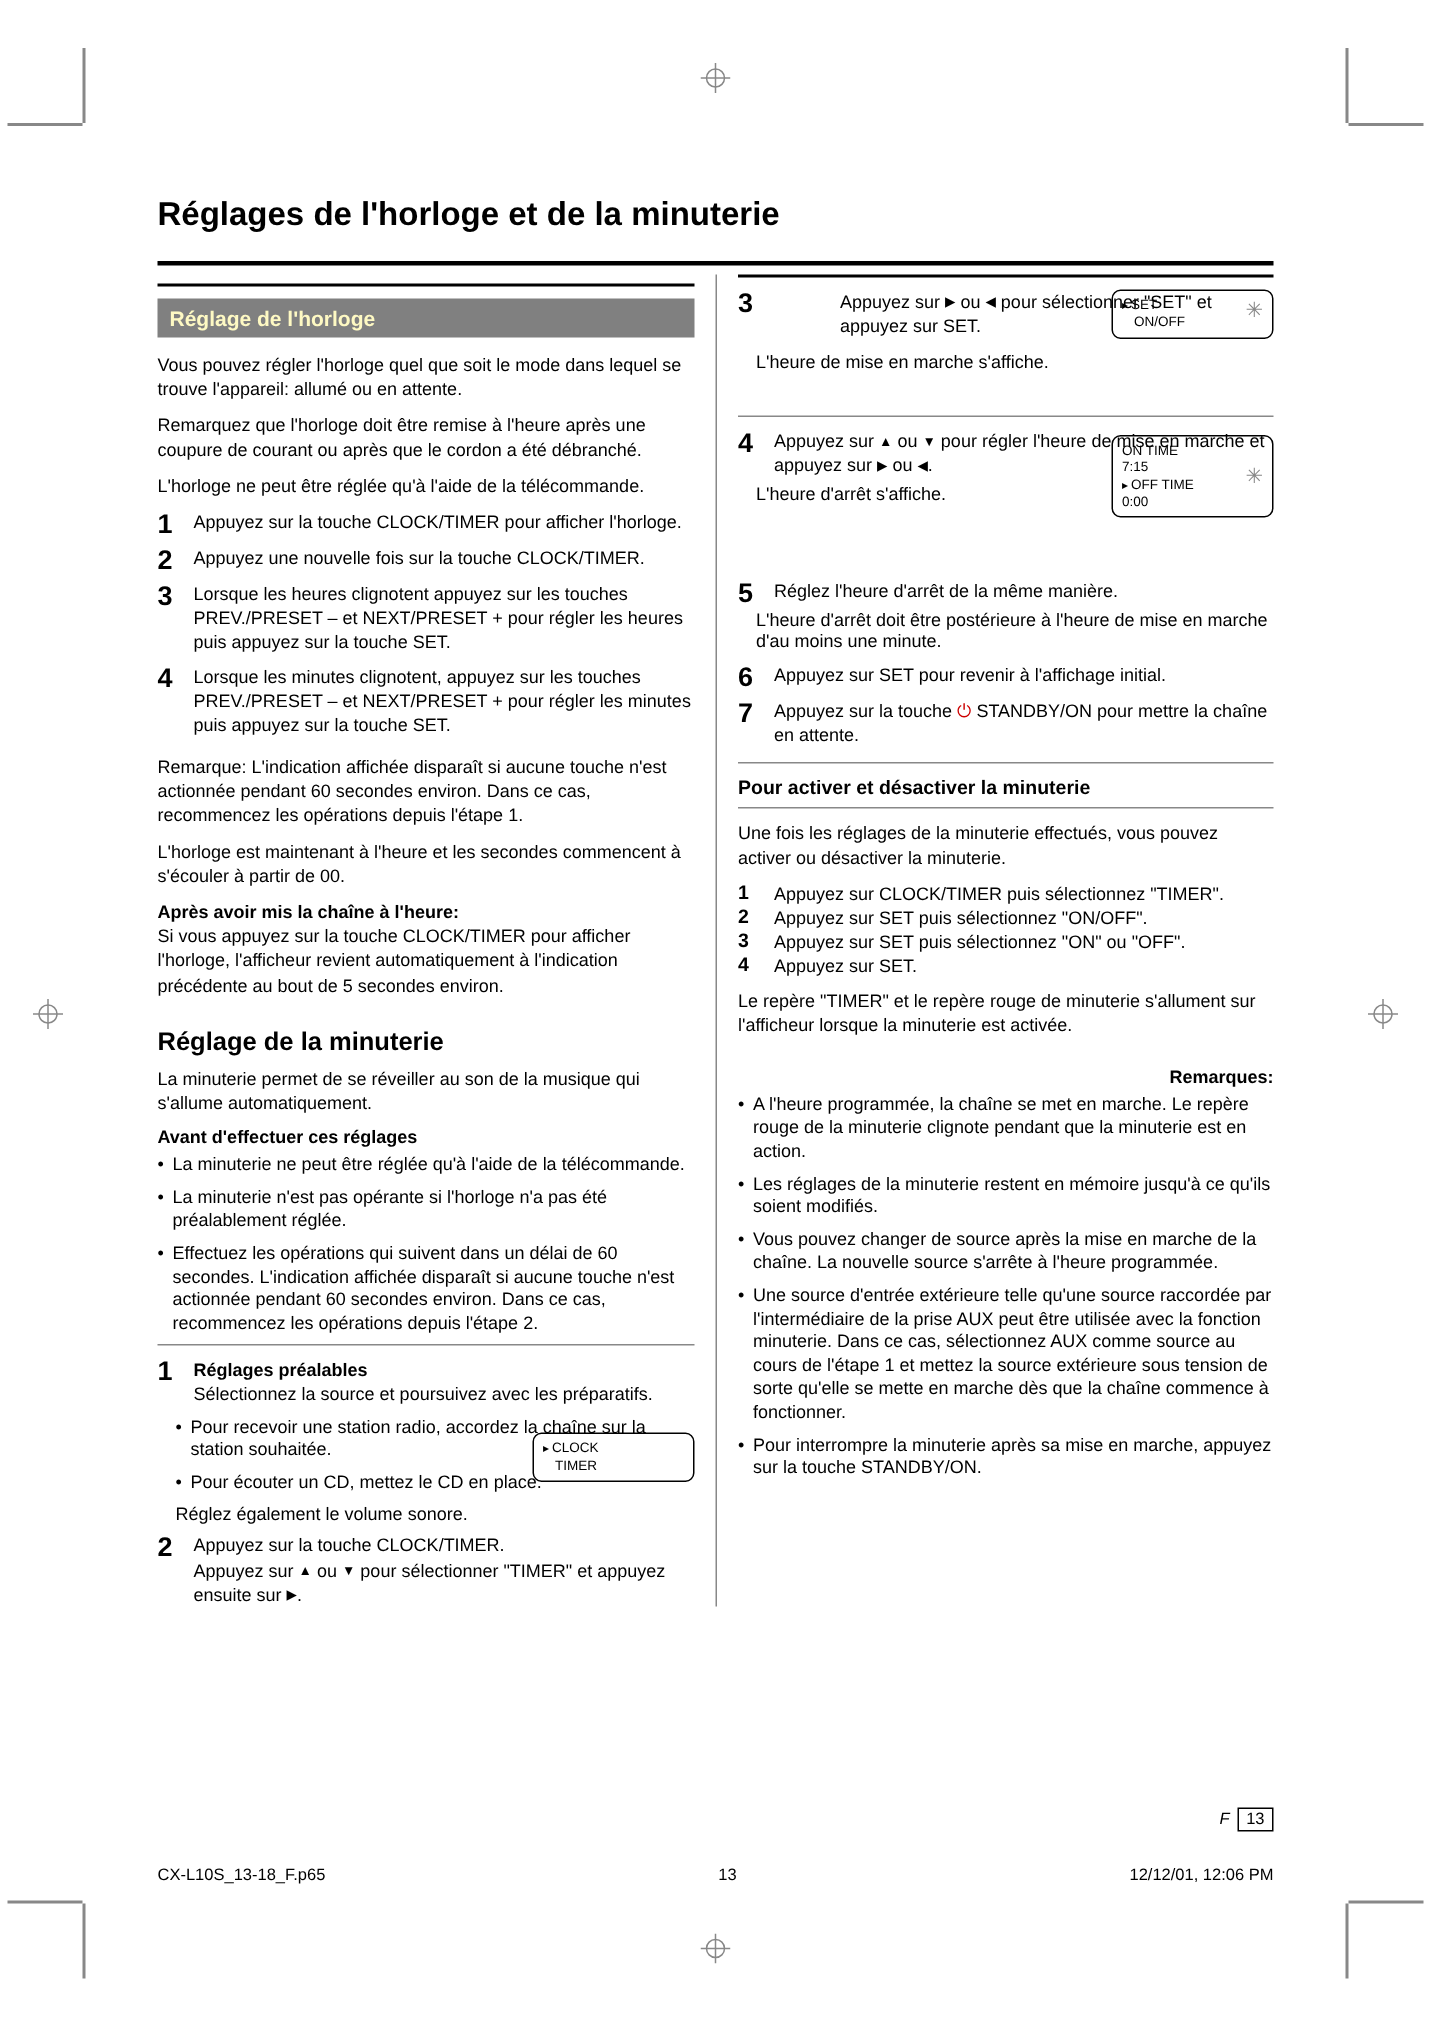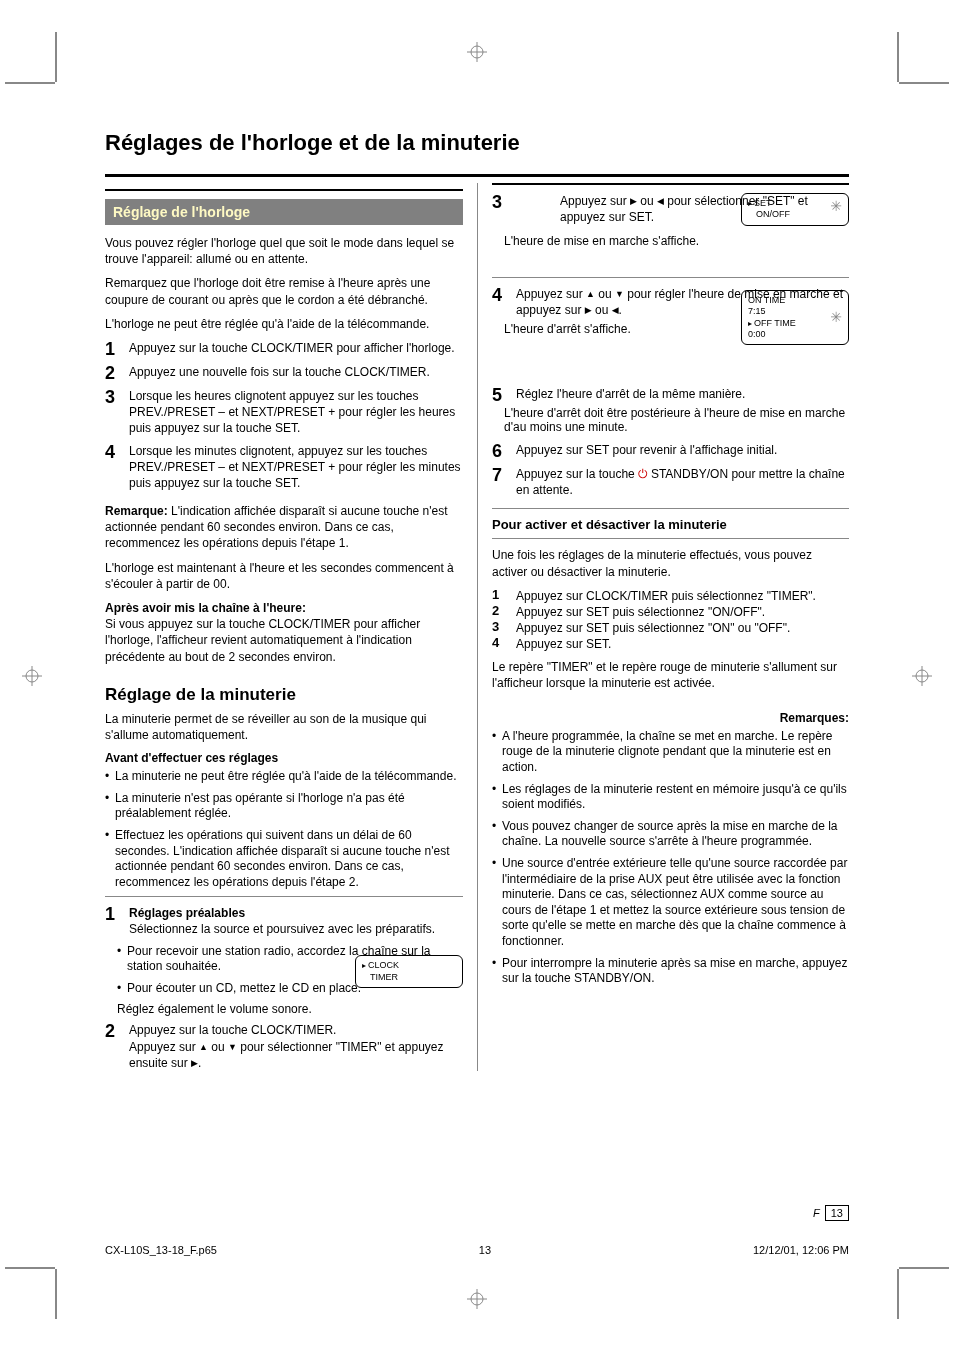--- a/index.html
+++ b/index.html
@@ -66,21 +66,21 @@
     color: #fef9c3;
     font-weight: bold;
     padding: 5px 8px;
     font-size: 14px;
     margin-bottom: 10px;
   }
   p { margin-bottom: 8px; line-height: 1.35; }
   .indent { padding-left: 12px; }
   .bullet { display: flex; margin-bottom: 6px; line-height: 1.3; }
   .bullet .dot { width: 10px; flex-shrink: 0; }
-  .note-label { font-weight: bold; }
+  .note-label { font-weight: normal; }
   .step-row { display:flex; align-items:flex-start; gap:4px;}
   .step-row .sn { flex:0 0 20px; font-weight:bold; font-size:18px; line-height:1;}
   .step-row .sb { flex:1; line-height:1.35;}
   .screen-box {
     border: 1px solid #000;
     border-radius: 6px;
     width: 108px;
     padding: 4px 6px;
     font-size: 9px;
     line-height: 1.25;
@@ -178,21 +178,21 @@
       </div>
       <div class="spacer-sm"></div>
       <div class="step-row">
         <div class="sn">4</div>
           <div class="sb">Lorsque les minutes clignotent, appuyez sur les touches PREV./PRESET – et NEXT/PRESET + pour régler les minutes puis appuyez sur la touche SET.</div>
       </div>
 
       <div class="spacer-md"></div>
       <p><span class="note-label">Remarque:</span> <span>L'indication affichée disparaît si aucune touche n'est actionnée pendant 60 secondes environ. Dans ce cas, recommencez les opérations depuis l'étape 1.</span></p>
       <p>L'horloge est maintenant à l'heure et les secondes commencent à s'écouler à partir de 00.</p>
-      <p><b>Après avoir mis la chaîne à l'heure:</b><br><span>Si vous appuyez sur la touche CLOCK/TIMER pour afficher l'horloge, l'afficheur revient automatiquement à l'indication précédente au bout de 2 secondes environ.</span></p>
+      <p><b>Après avoir mis la chaîne à l'heure:</b><br><span>Si vous appuyez sur la touche CLOCK/TIMER pour afficher l'horloge, l'afficheur revient automatiquement à l'indication précédente au bout de 5 secondes environ.</span></p>
 
       <div class="spacer-md"></div>
       <div style="font-size:17px;font-weight:bold;margin-bottom:6px;">Réglage de la minuterie</div>
       <p>La minuterie permet de se réveiller au son de la musique qui s'allume automatiquement.</p>
 
       <div style="font-weight:bold;margin:6px 0 4px 0;">Avant d'effectuer ces réglages</div>
       <div class="bullet">
           <div class="dot">•</div>
           <div>La minuterie ne peut être réglée qu'à l'aide de la télécommande.</div>
         </div>

